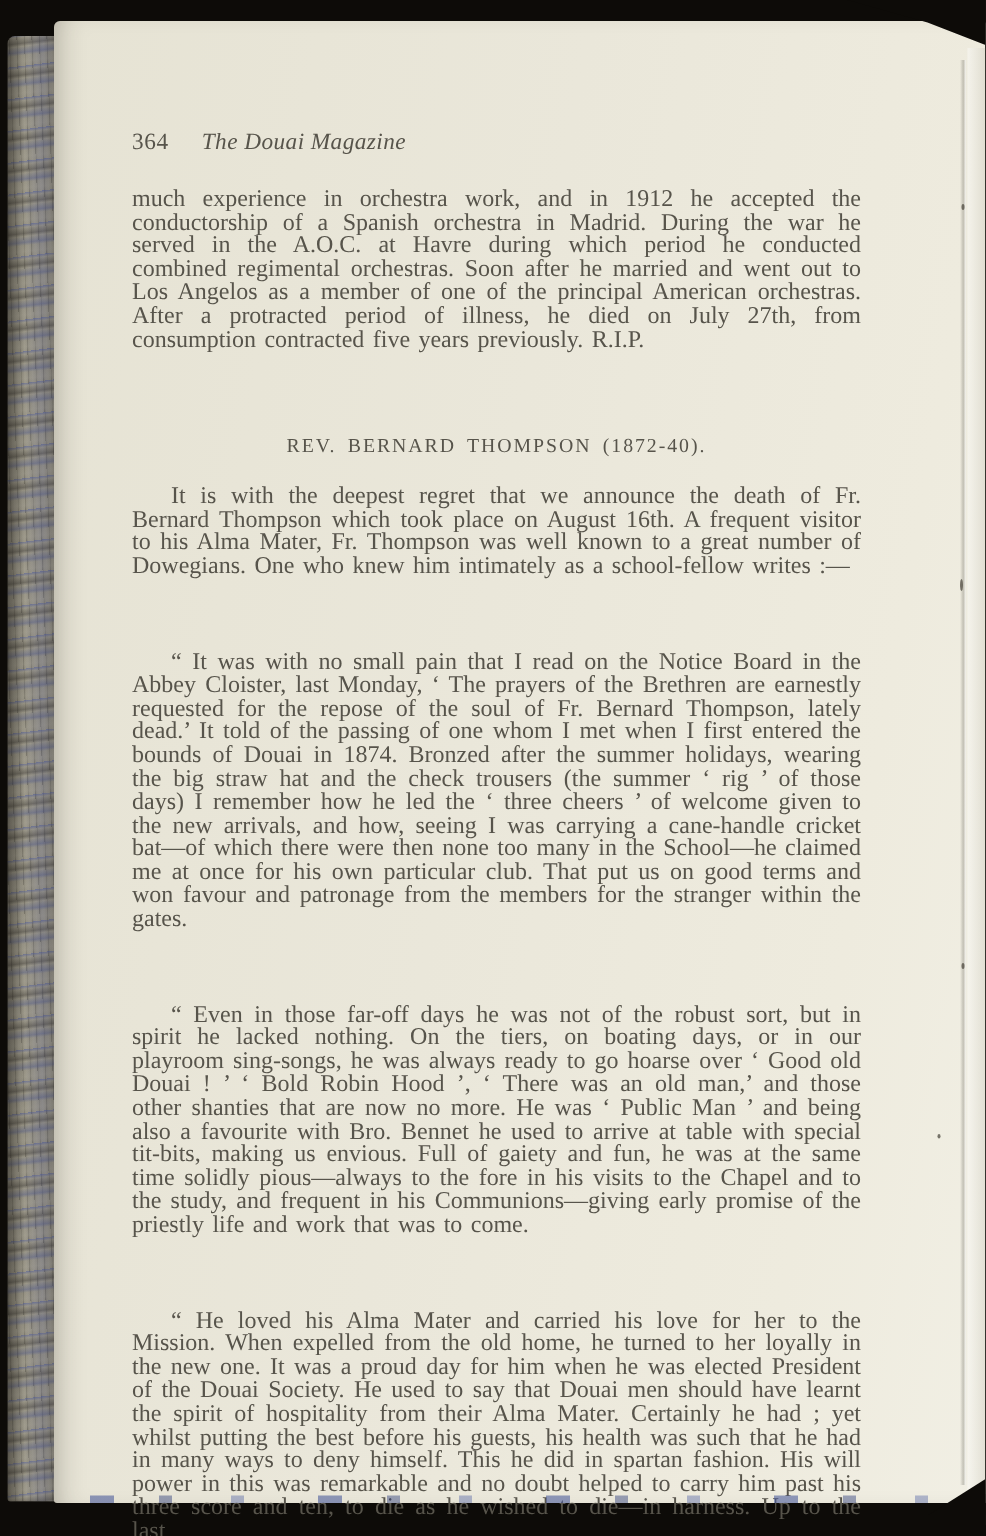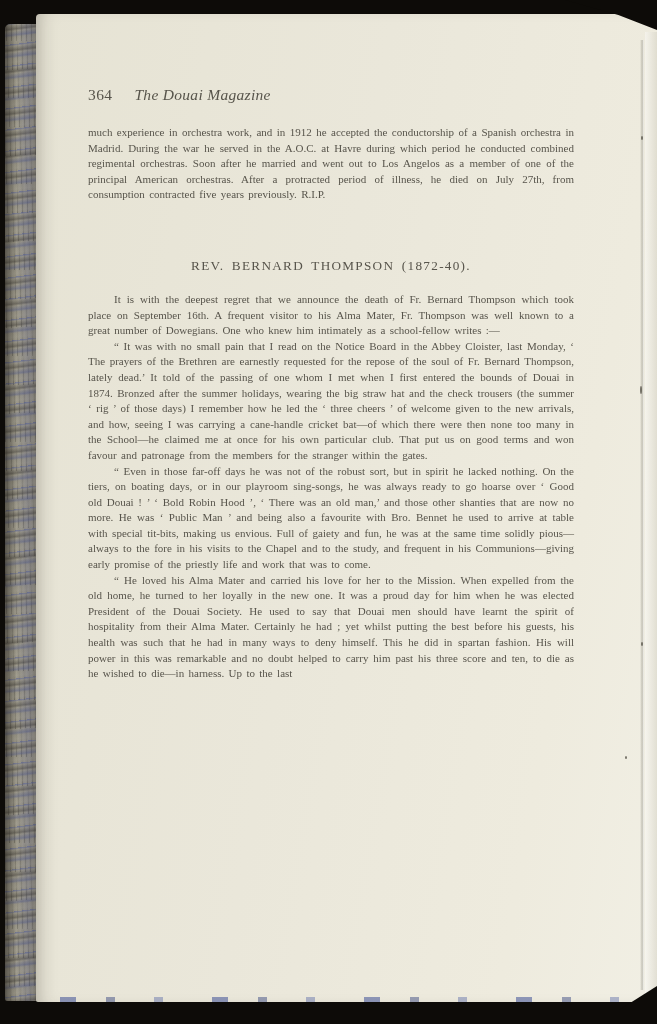--- a/index.html
+++ b/index.html
@@ -132,36 +132,36 @@
     letter-spacing: 0.4px;
   }
   .running-title {
     font-style: italic;
     margin-left: 22px;
     letter-spacing: 0.3px;
     text-align: center;
   }
   .body-para {
     margin: 0;
-    font-size: 11px;
+    font-size: 16px;
     line-height: 15.6px;
     text-align: justify;
     word-spacing: 1.6px;
   }
   .intro { margin-top: 21px; }
   .section-heading {
     margin: 55px 0 0 0;
     text-align: center;
     font-size: 13.2px;
     font-weight: normal;
     letter-spacing: 1.3px;
     word-spacing: 3px;
     color: #57544b;
   }
-  .indent { text-indent: 26px; }
+  .indent { text-indent: 26px; margin-top: 48px; }
   .p-first { margin-top: 18px; }
 </style>
 </head>
 <body>
 
 <div class="scan">
 
   <div class="page-edges-left"></div>
 
   <div class="page">
@@ -170,21 +170,21 @@
 
       <div class="page-header">
         <span class="page-number">364</span>
         <span class="running-title">The Douai Magazine</span>
       </div>
 
       <p class="body-para intro">much experience in orchestra work, and in 1912 he accepted the conductorship of a Spanish orchestra in Madrid.  During the war he served in the A.O.C. at Havre during which period he conducted combined regimental orchestras.  Soon after he married and went out to Los Angelos as a member of one of the principal American orchestras.  After a protracted period of illness, he died on July 27th, from consumption contracted five years previously.  R.I.P.</p>
 
       <h2 class="section-heading">REV. BERNARD THOMPSON (1872-40).</h2>
 
-      <p class="body-para indent p-first">It is with the deepest regret that we announce the death of Fr. Bernard Thompson which took place on September 16th.  A frequent visitor to his Alma Mater, Fr. Thompson was well known to a great number of Dowegians.  One who knew him intimately as a school-fellow writes :—</p>
+      <p class="body-para indent p-first">It is with the deepest regret that we announce the death of Fr. Bernard Thompson which took place on August 16th.  A frequent visitor to his Alma Mater, Fr. Thompson was well known to a great number of Dowegians.  One who knew him intimately as a school-fellow writes :—</p>
 
       <p class="body-para indent">“ It was with no small pain that I read on the Notice Board in the Abbey Cloister, last Monday, ‘ The prayers of the Brethren are earnestly requested for the repose of the soul of Fr. Bernard Thompson, lately dead.’  It told of the passing of one whom I met when I first entered the bounds of Douai in 1874.  Bronzed after the summer holidays, wearing the big straw hat and the check trousers (the summer ‘ rig ’ of those days) I remember how he led the ‘ three cheers ’ of welcome given to the new arrivals, and how, seeing I was carrying a cane-handle cricket bat—of which there were then none too many in the School—he claimed me at once for his own particular club.  That put us on good terms and won favour and patronage from the members for the stranger within the gates.</p>
 
       <p class="body-para indent">“ Even in those far-off days he was not of the robust sort, but in spirit he lacked nothing.  On the tiers, on boating days, or in our playroom sing-songs, he was always ready to go hoarse over ‘ Good old Douai ! ’ ‘ Bold Robin Hood ’, ‘ There was an old man,’ and those other shanties that are now no more.  He was ‘ Public Man ’ and being also a favourite with Bro. Bennet he used to arrive at table with special tit-bits, making us envious.  Full of gaiety and fun, he was at the same time solidly pious—always to the fore in his visits to the Chapel and to the study, and frequent in his Communions—giving early promise of the priestly life and work that was to come.</p>
 
       <p class="body-para indent">“ He loved his Alma Mater and carried his love for her to the Mission. When expelled from the old home, he turned to her loyally in the new one. It was a proud day for him when he was elected President of the Douai Society.  He used to say that Douai men should have learnt the spirit of hospitality from their Alma Mater.  Certainly he had ; yet whilst putting the best before his guests, his health was such that he had in many ways to deny himself.  This he did in spartan fashion.  His will power in this was remarkable and no doubt helped to carry him past his three score and ten, to die as he wished to die—in harness.  Up to the last</p>
 
     </div>
 
     <div class="page-crease"></div>

